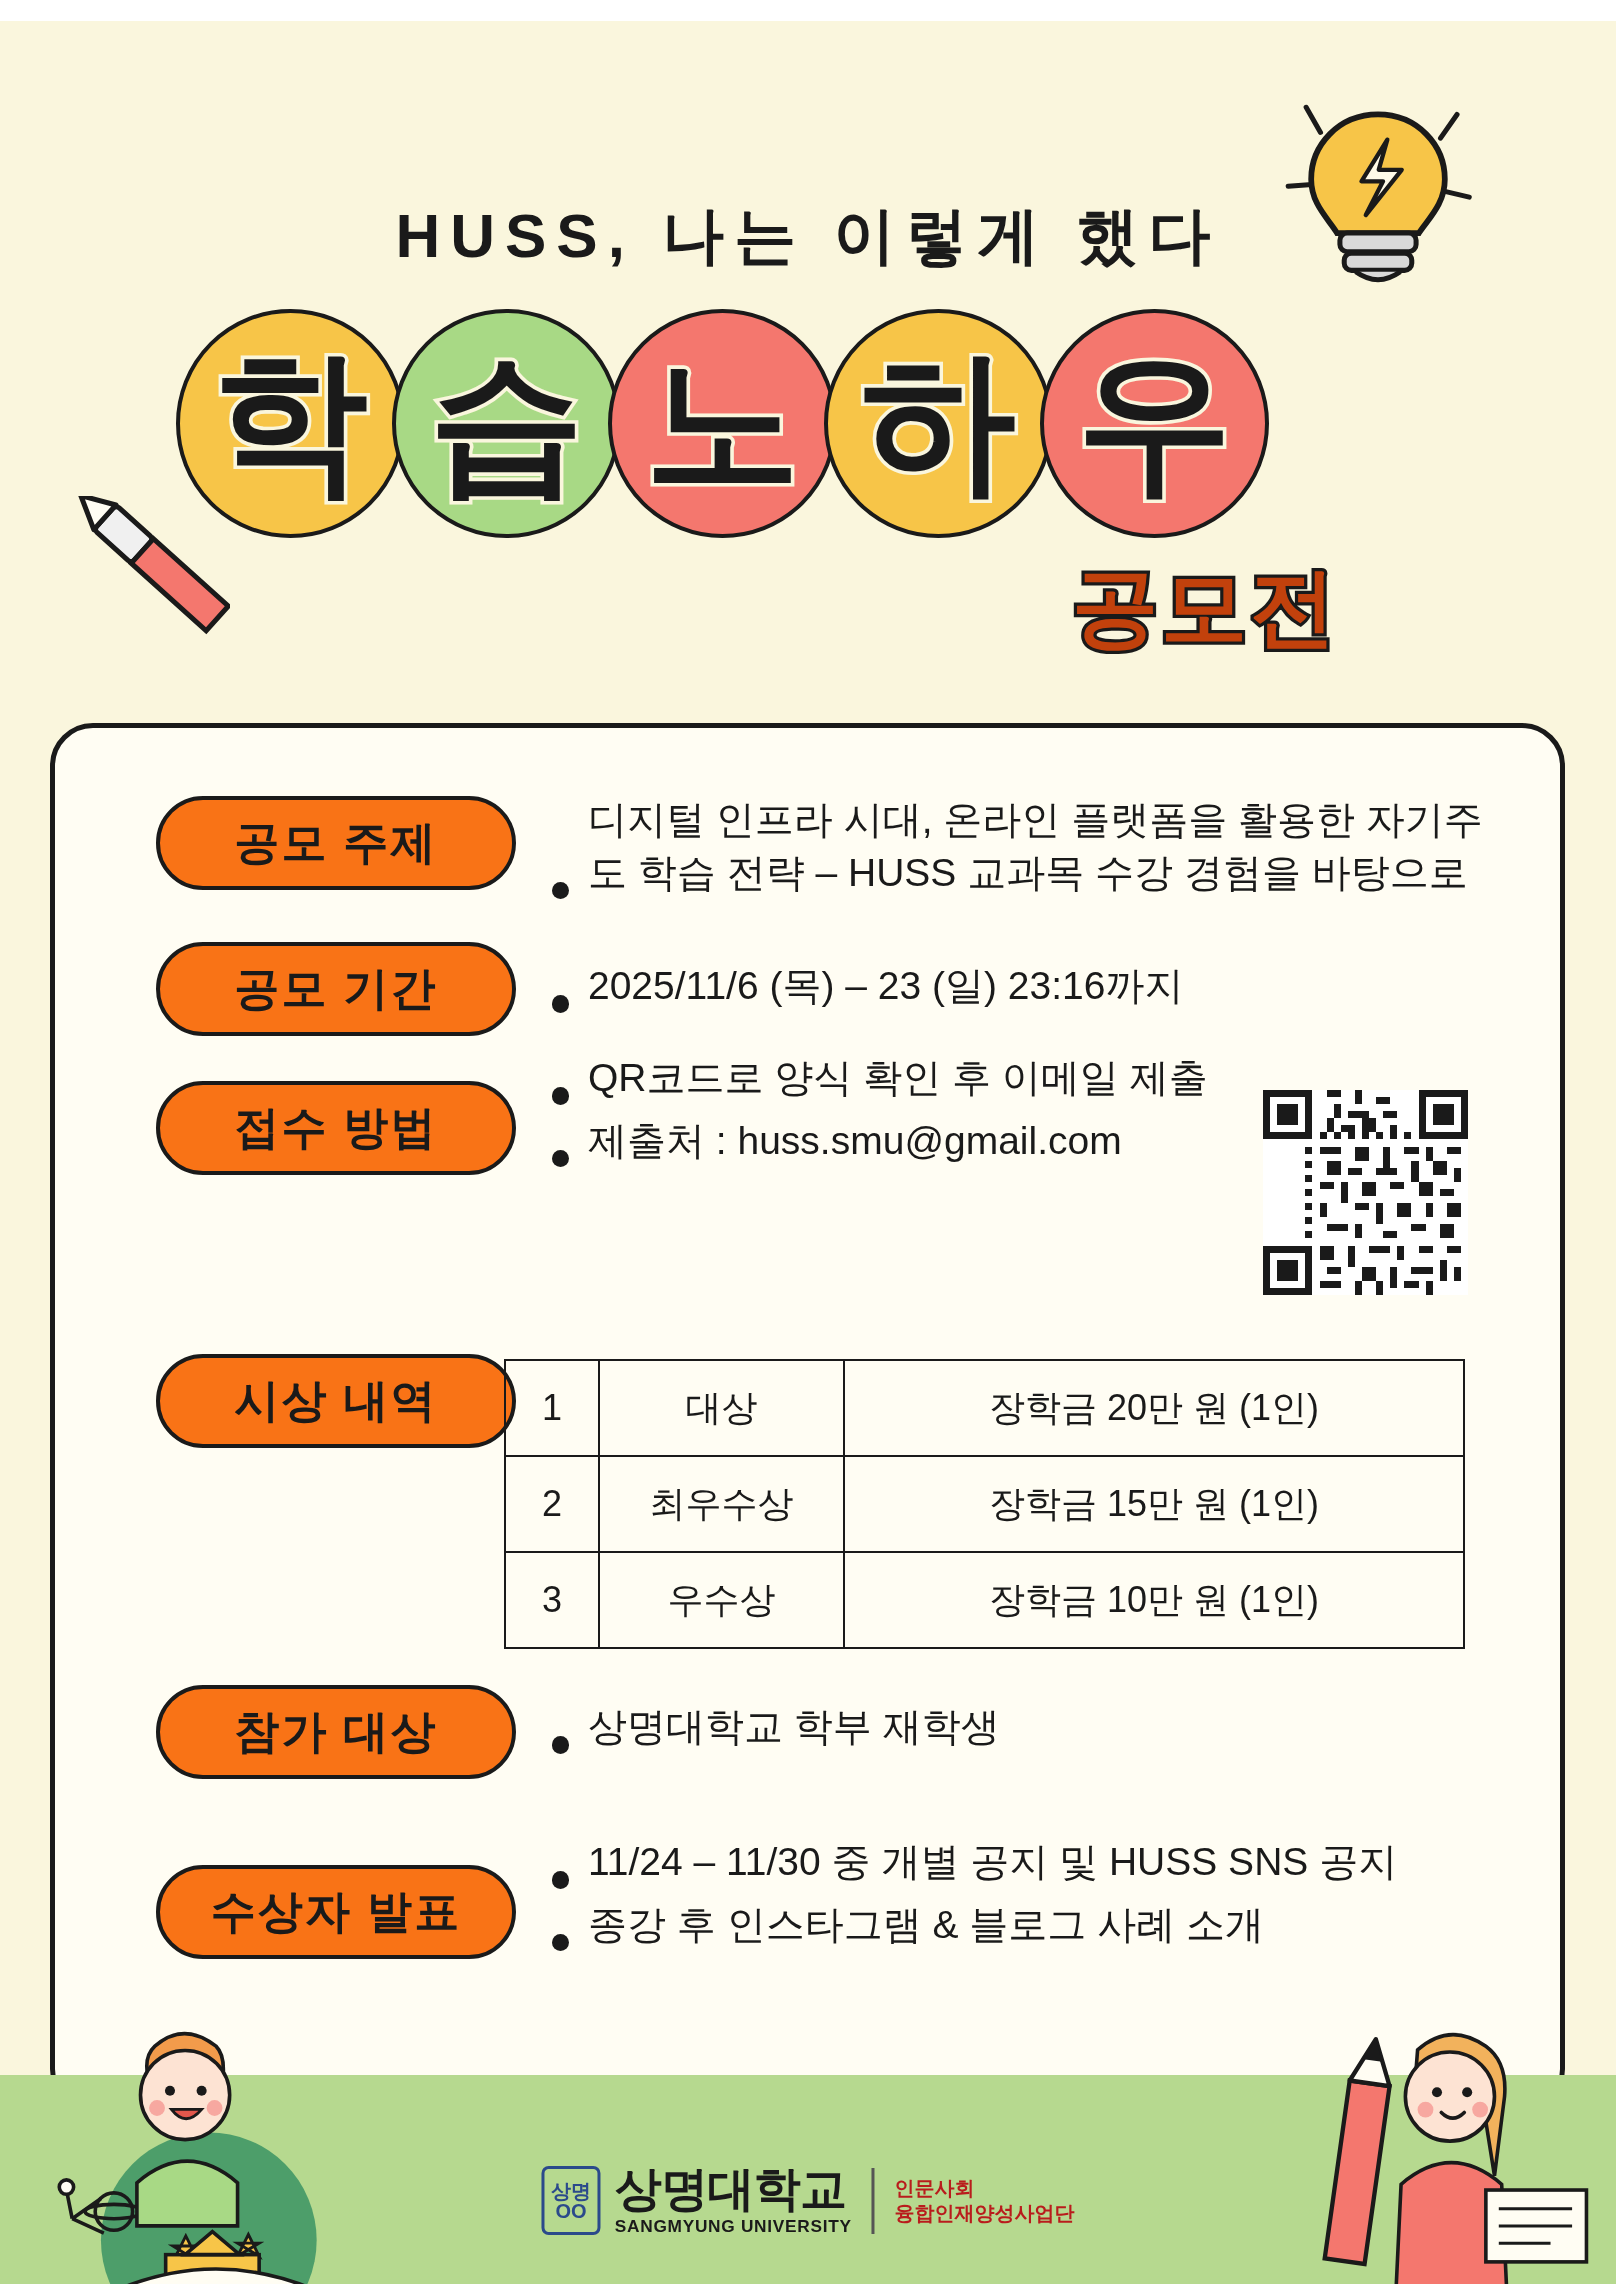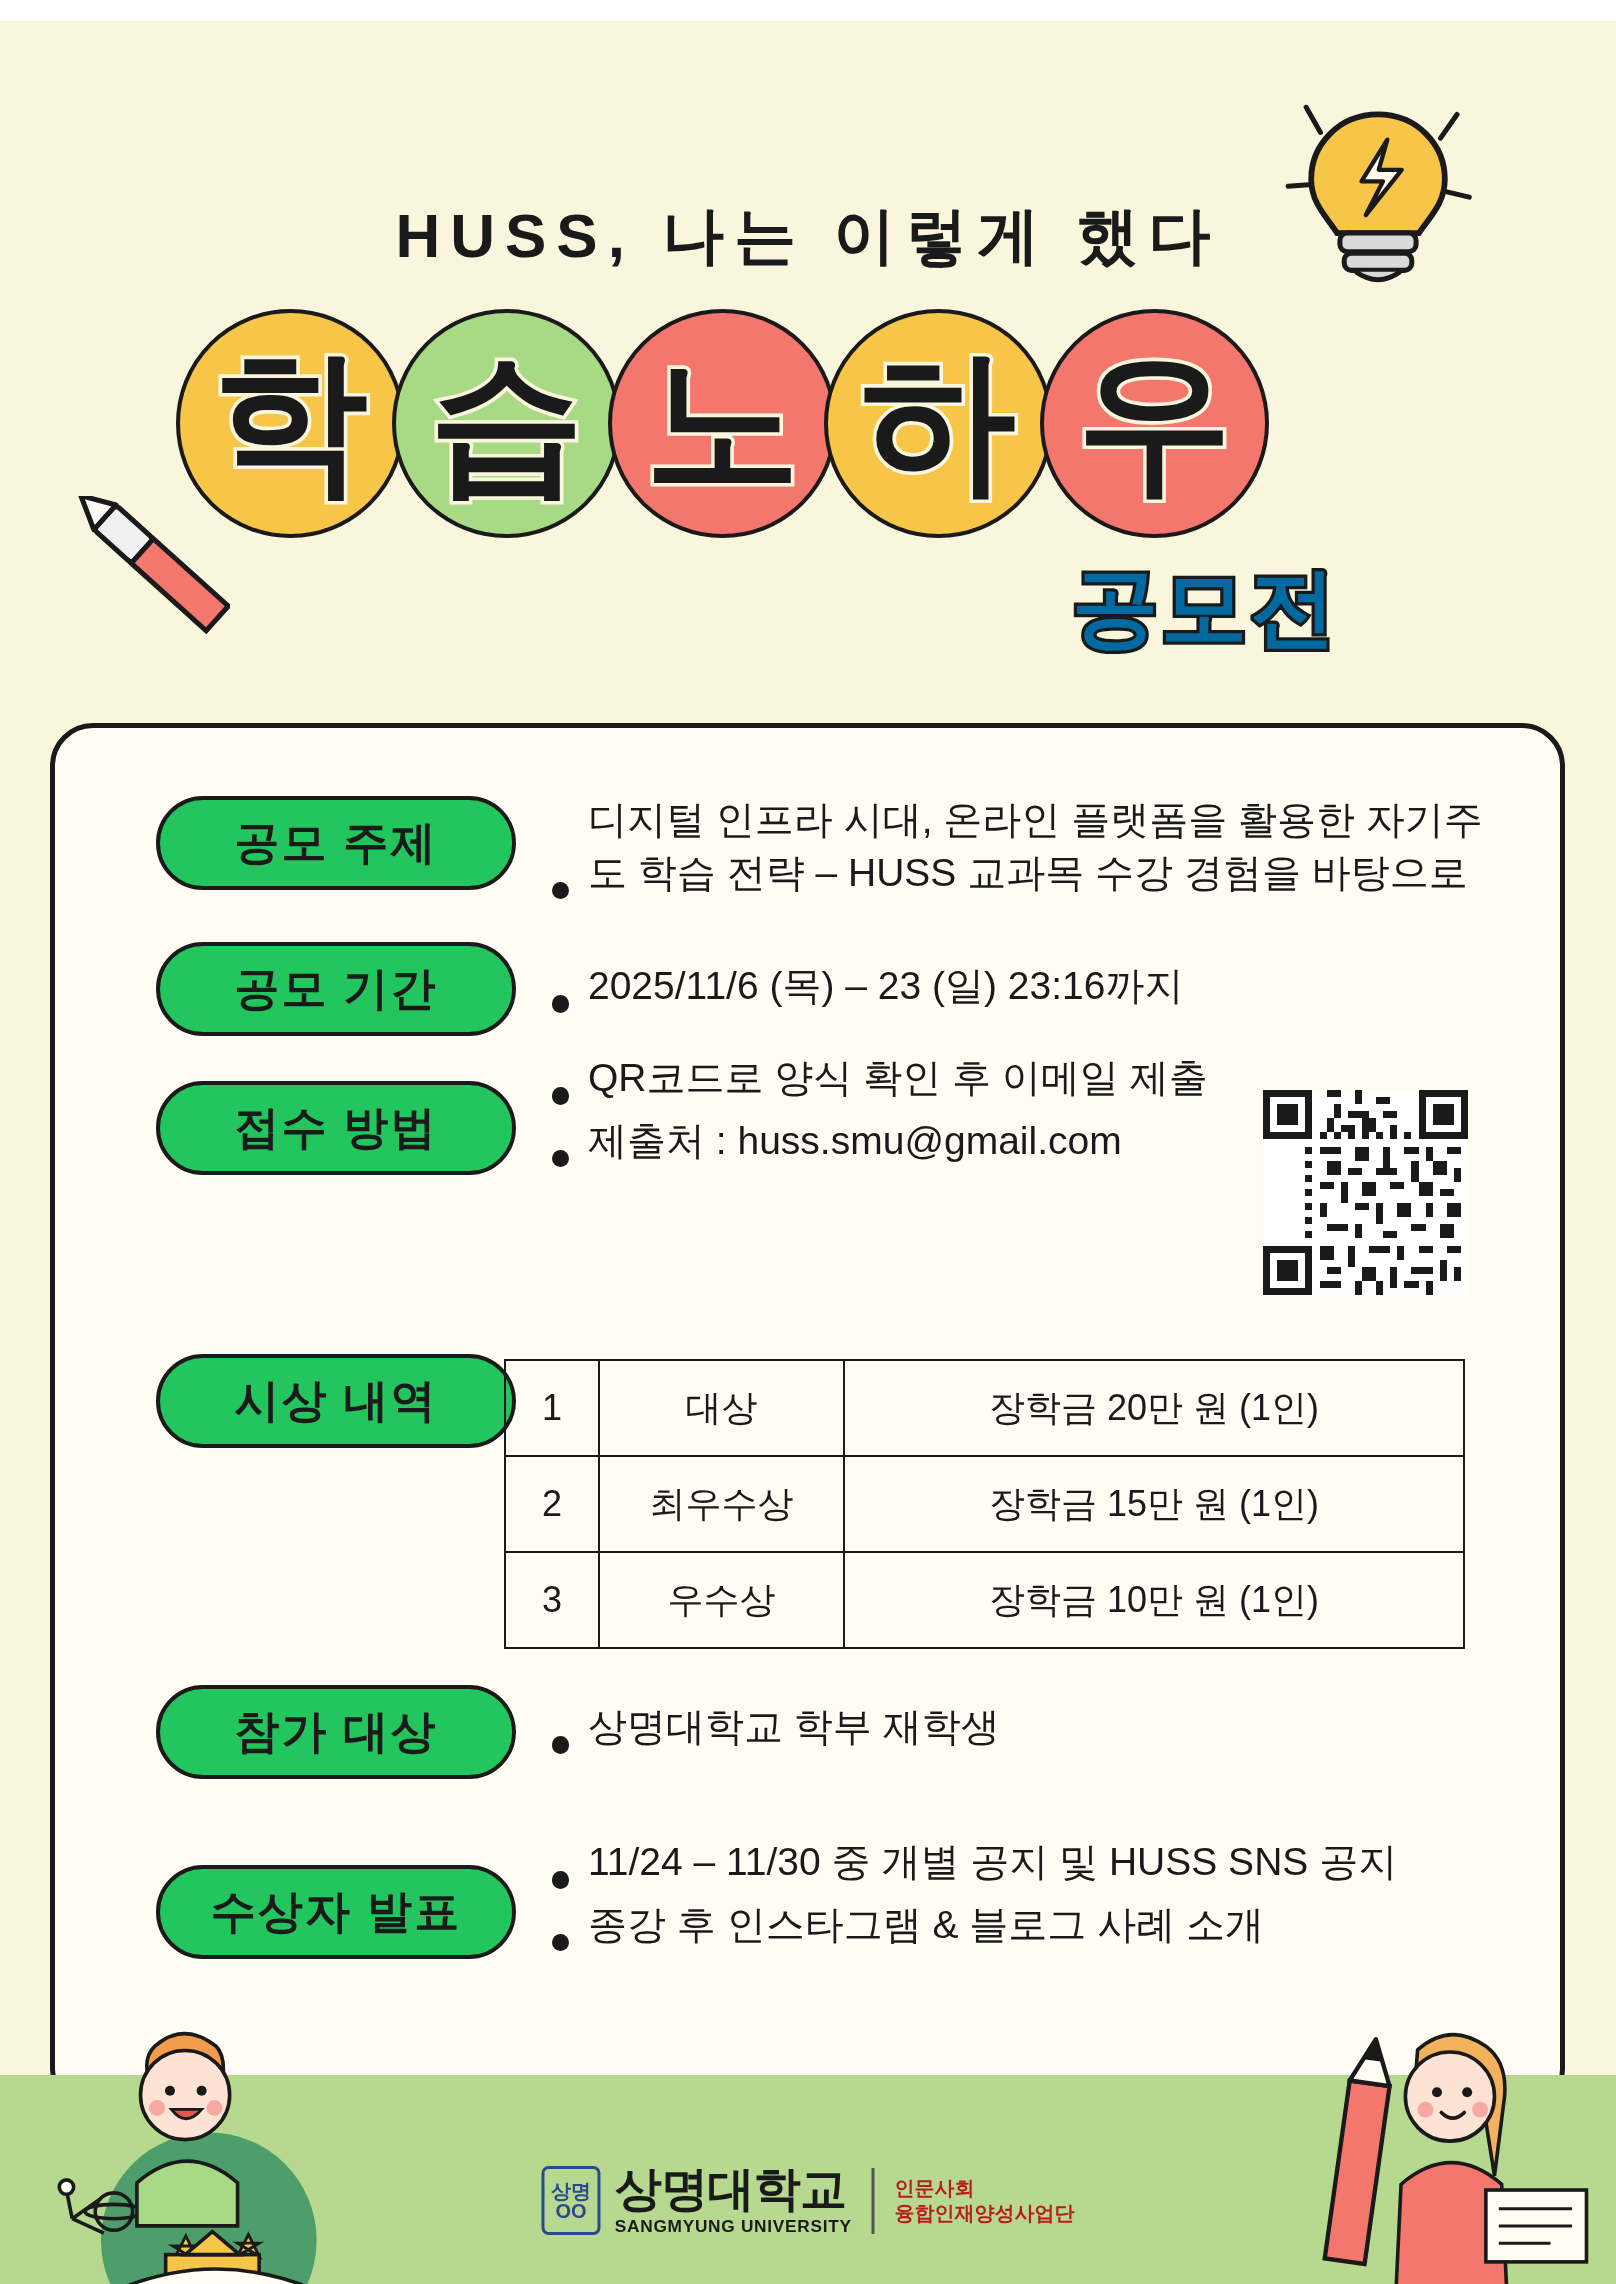--- a/index.html
+++ b/index.html
@@ -76,21 +76,21 @@
   .circ-char span {
     -webkit-text-stroke: 7.2px #faf6dd;
     paint-order: stroke fill;
   }
   .subword {
     position: absolute;
     top: 529px;
     left: 1072px;
     font-size: 86px;
     font-weight: bold;
-    color: #0369a1;
+    color: #c2410c;
     -webkit-text-stroke: 6.5px #1a1a1a;
     paint-order: stroke fill;
     letter-spacing: 2.9px;
   }
 
   
   .pencil-left {
     position: absolute;
     top: 475px; left: 14.4px;
     width: 216px; height: 209px;
@@ -108,21 +108,21 @@
     border: 5px solid #1a1a1a;
     border-radius: 43px;
   }
   .pill {
     position: absolute;
     left: 101px;
     width: 360px;
     height: 94px;
     border: 4.3px solid #1a1a1a;
     border-radius: 50px;
-    background: #22c55e;
+    background: #f97316;
     display: flex;
     align-items: center;
     justify-content: center;
     font-size: 45px;
     font-weight: bold;
     color: #1a1a1a;
     letter-spacing: 2.2px;
   }
   .content {
     position: absolute;

